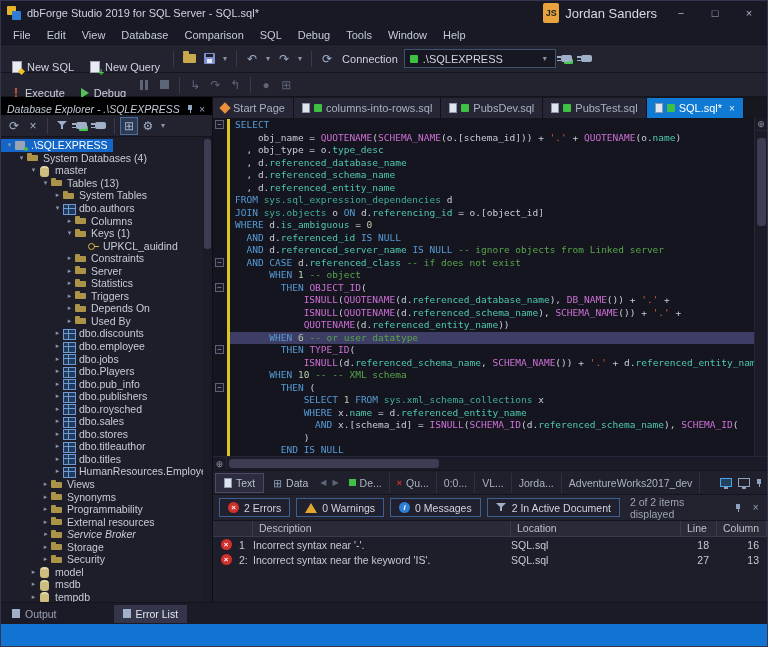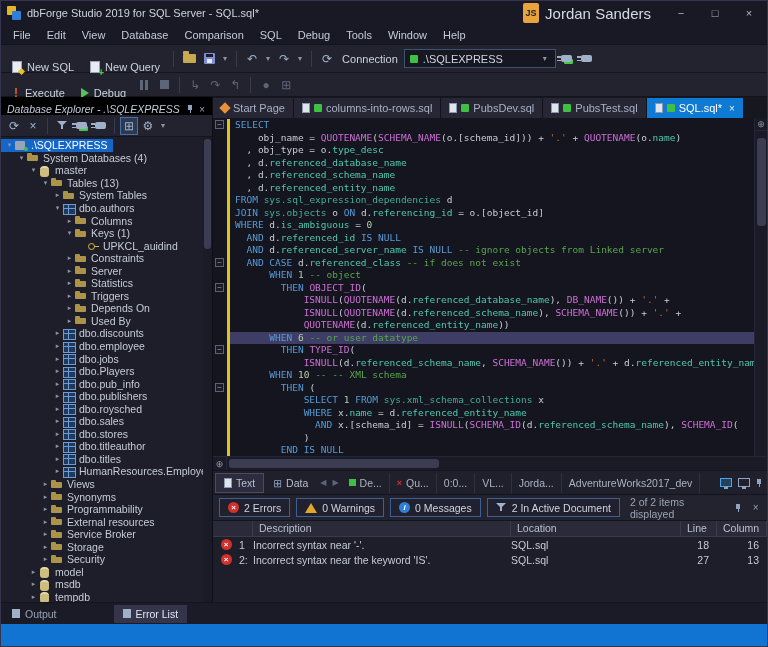--- a/index.html
+++ b/index.html
@@ -8,21 +8,21 @@
   .win { position:relative; width:768px; height:647px; border:1px solid #34344e; background:#1d1d29; display:flex; flex-direction:column; }
 
   
   .titlebar { height:24px; background:#191926; display:flex; align-items:center; padding:0 0 0 6px; color:#cdd3df; font-size:11px; flex:none; }
   .app-icon { width:14px; height:14px; margin-right:6px; position:relative; flex:none; }
   .app-icon::before { content:""; position:absolute; left:0; top:0; width:9px; height:9px; background:#e8b427; border-radius:1px; }
   .app-icon::after { content:""; position:absolute; right:0; bottom:0; width:9px; height:9px; background:#2f7fd6; border-radius:1px; }
   .titlebar .title { flex:1; white-space:nowrap; overflow:hidden; }
   .tb-right { display:flex; align-items:center; gap:6px; padding-right:4px; }
   .user-badge { width:16px; height:20px; background:#e8a33d; color:#222; font-weight:bold; font-size:9px; display:flex; align-items:center; justify-content:center; border-radius:2px; }
-  .user-name { font-size:15px; color:#d4dae4; margin-right:10px; }
+  .user-name { font-size:13px; color:#d4dae4; margin-right:4px; }
   .winbtn { width:28px; height:20px; display:flex; align-items:center; justify-content:center; color:#aeb6c4; font-size:11px; }
 
   
   .menubar { height:20px; background:#191926; display:flex; align-items:center; padding-left:4px; flex:none; border-bottom:1px solid #14141e; }
   .menu-item { padding:2px 8px; color:#c4cbd8; font-size:11px; }
 
   
   .toolbar { display:flex; align-items:center; background:#232330; border-bottom:1px solid #14141e; padding:0 4px; gap:2px; flex:none; }
   .toolbar.t1 { height:28px; }
   .toolbar.t2 { height:24px; }
@@ -425,21 +425,21 @@
           <div class="trow" style="padding-left: 39px;">
             <span class="arrow">▸</span>
             <span class="tico folder"></span>
             <span class="tlabel">Programmability</span>
           </div>
           <div class="trow" style="padding-left: 39px;">
             <span class="arrow">▸</span>
             <span class="tico folder"></span>
             <span class="tlabel">External resources</span>
           </div>
-          <div class="trow" style="padding-left: 39px;">
+          <div class="trow" style="padding-left: 39px; font-style: italic;">
             <span class="arrow">▸</span>
             <span class="tico folder"></span>
             <span class="tlabel">Service Broker</span>
           </div>
           <div class="trow" style="padding-left: 39px;">
             <span class="arrow">▸</span>
             <span class="tico folder"></span>
             <span class="tlabel">Storage</span>
           </div>
           <div class="trow" style="padding-left: 39px;">

